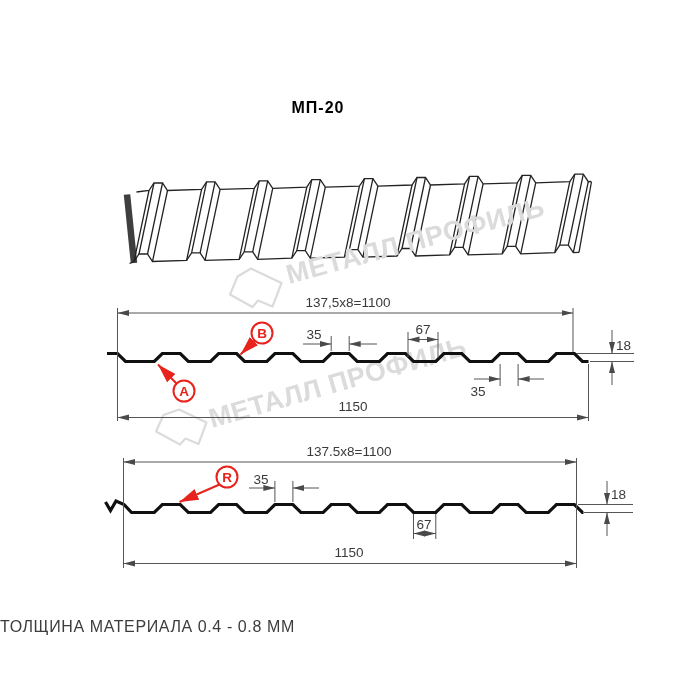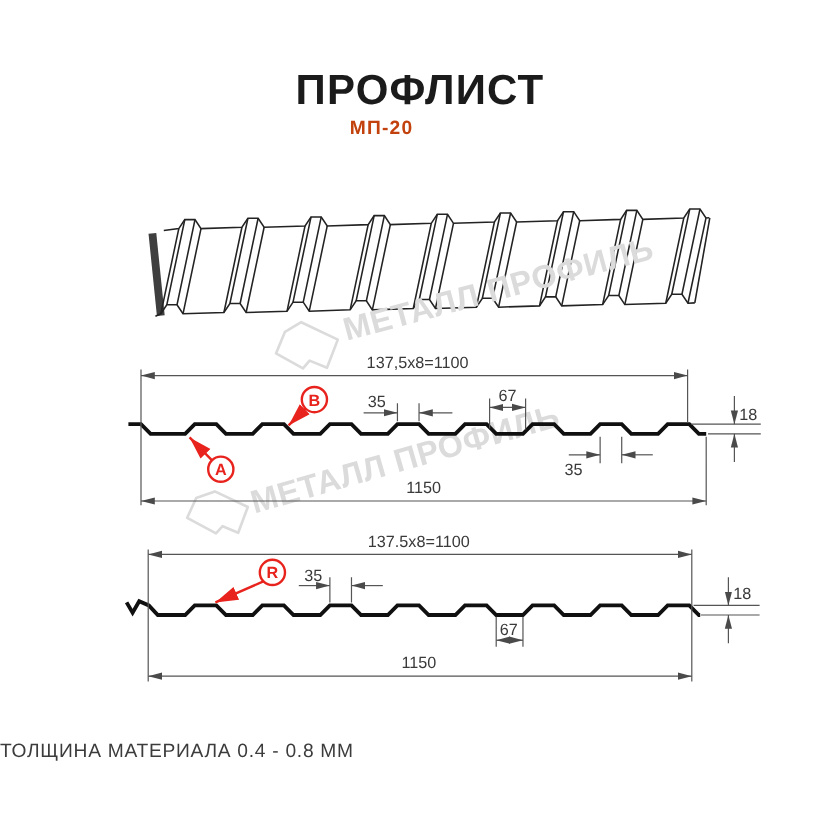--- a/index.html
+++ b/index.html
@@ -1,41 +1,40 @@
 <!DOCTYPE html>
 <html><head>
 <meta charset="utf-8">
 <style>
   html,body{margin:0;padding:0;background:#ffffff;}
   .page{position:relative;width:700px;height:700px;background:#ffffff;overflow:hidden;
         font-family:"Liberation Sans",sans-serif;}
   .title{position:absolute;top:56px;left:0;width:700px;text-align:center;
          font-size:35px;font-weight:800;letter-spacing:1px;color:#1b1b1b;}
   .subtitle{position:absolute;top:99px;left:0;width:636px;text-align:center;
-            font-size:16px;font-weight:700;letter-spacing:1px;color:#c2410c;}
+            font-size:16px;font-weight:700;letter-spacing:1px;color:#000000;}
   .footer-note{position:absolute;top:618px;left:0;width:700px;
                font-size:16px;font-weight:500;letter-spacing:.6px;color:#3c3c3c;}
   svg{position:absolute;top:0;left:0;}
   .thick{stroke:#101010;stroke-width:3.2;fill:none;stroke-linejoin:miter;}
   .thin3d{stroke:#232323;stroke-width:1.3;fill:none;stroke-linejoin:miter;}
   .dimline{stroke:#555555;stroke-width:1;fill:none;}
   .dimtxt{fill:#3a3a3a;font-size:13.5px;font-family:"Liberation Sans",sans-serif;}
   .wmtext{fill:#dbdbdb;font-size:27px;font-weight:700;letter-spacing:.5px;
           font-family:"Liberation Sans",sans-serif;}
   .wmlogo{stroke:#dbdbdb;stroke-width:2.2;fill:none;stroke-linejoin:round;}
   .red{stroke:#e8231d;fill:none;stroke-width:2;}
   .redtxt{fill:#e8231d;font-size:13.5px;font-weight:700;text-anchor:middle;
           font-family:"Liberation Sans",sans-serif;}
 </style>
 </head>
 <body>
 
 <div class="page">
 
-  <div class="title">ПРОФЛИСТ</div>
   <div class="subtitle">МП-20</div>
 
   <svg width="700" height="700" viewBox="0 0 700 700">
     <defs>
       <marker id="dimarrow" viewBox="0 0 12 8" refX="11.5" refY="4" markerWidth="12" markerHeight="8" orient="auto-start-reverse">
         <path d="M0,1 L11.5,4 L0,7 Z" fill="#4a4a4a"></path>
       </marker>
       <marker id="leadarrow" viewBox="0 0 10 7" refX="9.5" refY="3.5" markerWidth="10" markerHeight="7" orient="auto-start-reverse">
         <path d="M0,0.6 L9.5,3.5 L0,6.4 Z" fill="#e8231d"></path>
       </marker>

